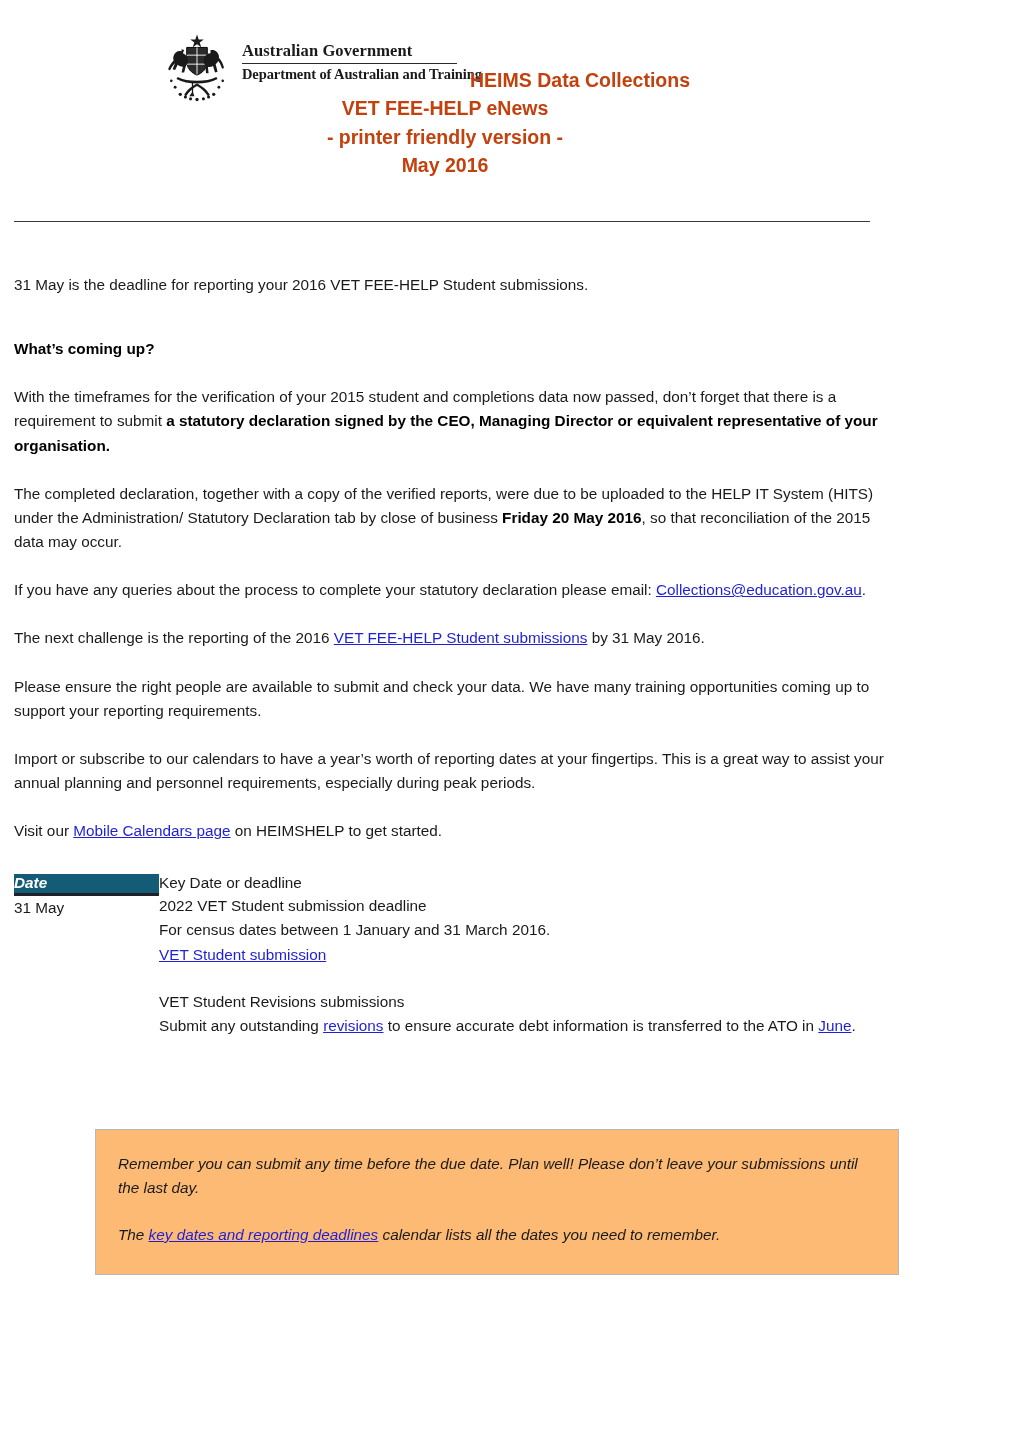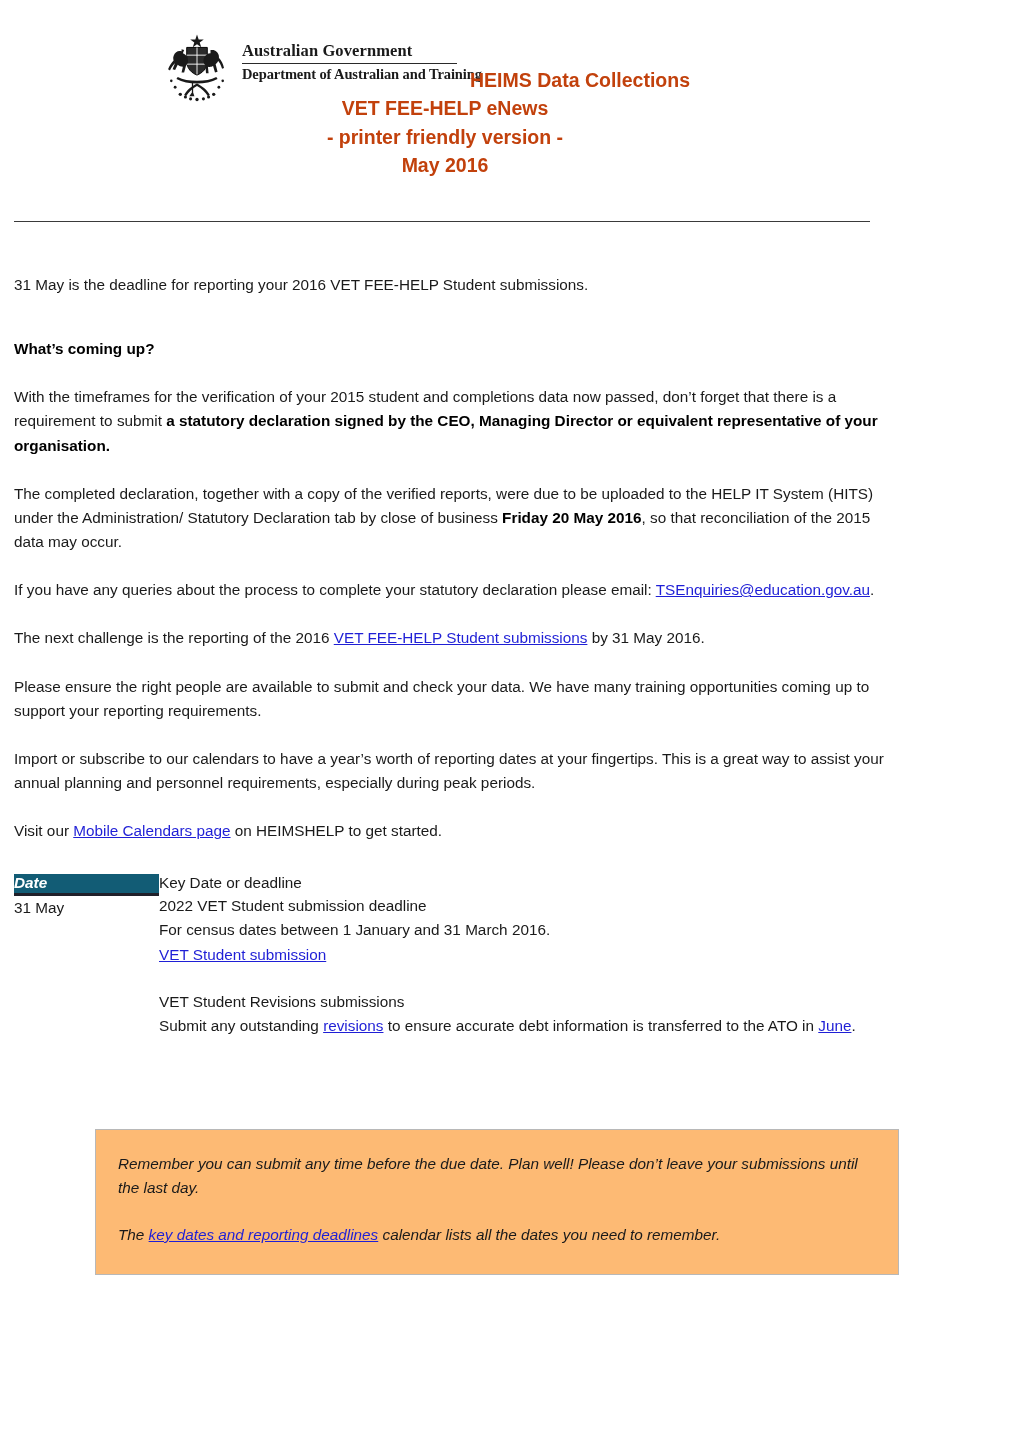--- a/index.html
+++ b/index.html
@@ -279,21 +279,21 @@
 
     <div class="gap-24"></div>
 
     <p class="para">
       <span>The completed declaration, together with a copy of the verified reports, were due to be uploaded to the HELP IT System (HITS) under the Administration/ Statutory Declaration tab by close of business </span><strong>Friday 20 May 2016</strong><span>, so that reconciliation of the 2015 data may occur.</span>
     </p>
 
     <div class="gap-24"></div>
 
     <p class="para">
-      <span>If you have any queries about the process to complete your statutory declaration please email: </span><a class="doclink" href="#">TSEnquiries@education.gov.au</a><span>.</span>
+      <span>If you have any queries about the process to complete your statutory declaration please email: </span><a class="doclink" href="#">Collections@education.gov.au</a><span>.</span>
     </p>
 
     <div class="gap-24"></div>
 
     <p class="para">
       <span>The next challenge is the reporting of the 2016 </span><a class="doclink" href="#">VET FEE-HELP Student submissions</a><span> by 31 May 2016.</span>
     </p>
 
     <div class="gap-24"></div>
 

